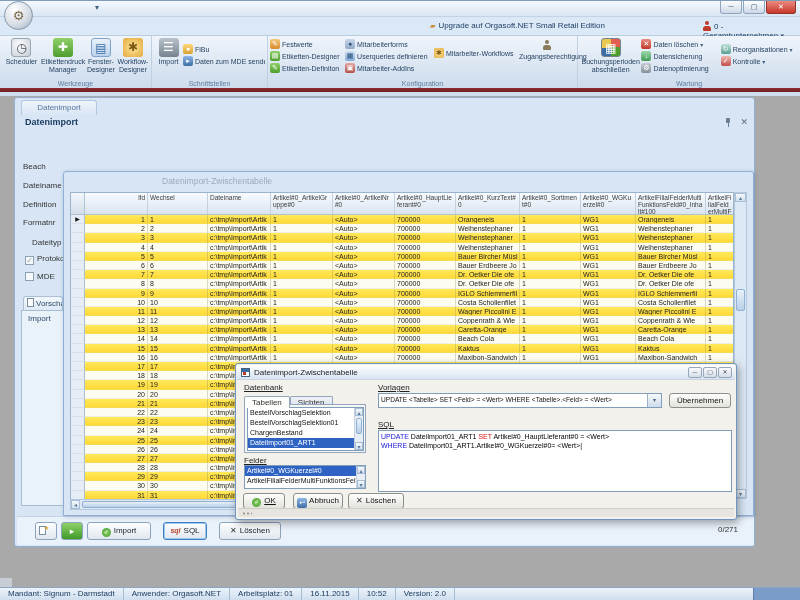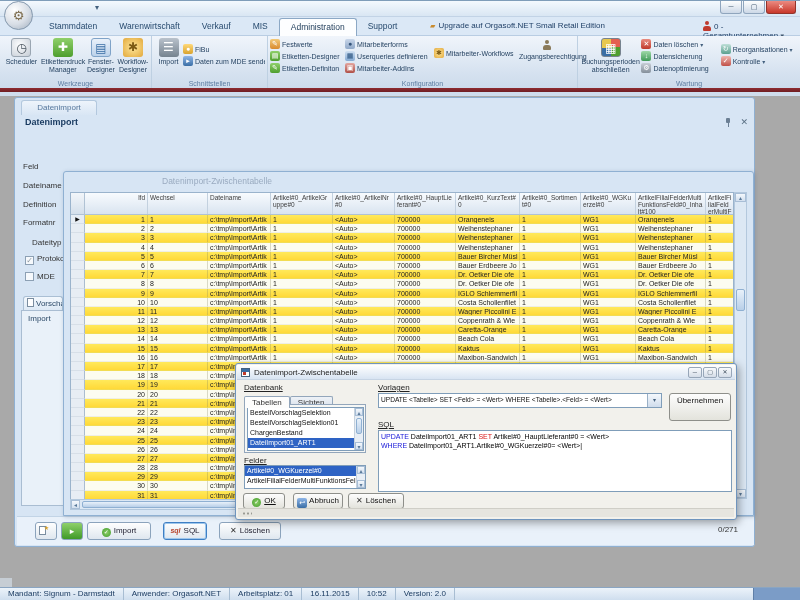--- a/index.html
+++ b/index.html
@@ -187,28 +187,20 @@
     <div class="winbtns">
       <div class="wbtn">─</div>
       <div class="wbtn">▢</div>
       <div class="wbtn close">✕</div>
     </div>
   </div>
   <div class="orb">⚙</div>
   <div class="qa-caret">▾</div>
 
   <div class="tabrow">
-    <div class="rtabs" id="rtabs">
-        <span class="rtab">Stammdaten</span>
-        <span class="rtab">Warenwirtschaft</span>
-        <span class="rtab">Verkauf</span>
-        <span class="rtab">MIS</span>
-        <span class="rtab active">Administration</span>
-        <span class="rtab">Support</span>
-      </div>
     <div class="upgrade"><span class="upg-ic">▰</span><span>Upgrade auf Orgasoft.NET Small Retail Edition</span></div>
     <div class="company"><span class="person"></span><span>0 - Gesamtunternehmen</span> <span class="caret">▾</span></div>
   </div>
 
   <div class="ribbon">
     <div class="rgroup" style="width:152px;">
       <div class="rbtn-row">
         <div class="rbtn" style="width:40px;">
             <span class="icL ic-sched">◷</span>
             <span class="rlbl">Scheduler</span>
@@ -325,21 +317,21 @@
   <div class="ribline"></div>
   <div class="ribunder"></div>
 
   <div class="mainwin">
     <div class="mtab">Datenimport</div>
     <div class="mtitle">Datenimport</div>
     <div class="pin"></div>
     <div class="mclose">✕</div>
 
 
-    <div class="leftlbl" style="top:64px;">Feld</div>
+    <div class="leftlbl" style="top:64px;">Beach</div>
     <div class="leftlbl" style="top:83px;">Dateiname</div>
     <div class="leftlbl" style="top:102px;">Definition</div>
     <div class="leftlbl" style="top:120px;">Formatnr</div>
     <div class="leftlbl" style="top:140px;margin-left:9px;">Dateityp</div>
     <div class="chk" style="top:156px;"><span class="box">✓</span><span>Protokoll</span></div>
     <div class="chk" style="top:174px;"><span class="box"></span><span>MDE</span></div>
     <div class="votab"><span class="doc"></span><span>Vorschau</span></div>
     <div class="leftpanel">
       <div class="limp">Import</div>
     </div>
@@ -861,21 +853,21 @@
 
     <div class="dgroup-btn" style="left:7px;top:129px;width:42px;"><span class="okc">✓</span><span style="text-decoration:underline;text-decoration-thickness:0.5px;">OK</span></div>
     <div class="dgroup-btn" style="left:57px;top:129px;width:50px;"><span class="icS ic-mde" style="vertical-align:-2px;">↩</span><span>Abbruch</span></div>
     <div class="dgroup-btn" style="left:112px;top:129px;width:56px;"><span class="xic">✕</span><span>Löschen</span></div>
 
     <div class="dlabel" style="left:142px;top:19px;text-decoration:underline;text-decoration-thickness:0.5px;">Vorlagen</div>
     <div class="combo">
       <span class="combo-text">UPDATE &lt;Tabelle&gt; SET &lt;Feld&gt; = &lt;Wert&gt; WHERE &lt;Tabelle&gt;.&lt;Feld&gt; = &lt;Wert&gt;</span>
       <span class="combo-arrow">▾</span>
     </div>
-    <div class="dgroup-btn" style="left:433px;top:29px;width:62px;height:28px;line-height:13px;"><span>Übernehmen</span></div>
+    <div class="dgroup-btn" style="left:433px;top:29px;width:62px;height:15px;line-height:13px;"><span>Übernehmen</span></div>
 
     <div class="dlabel" style="left:142px;top:56px;text-decoration:underline;text-decoration-thickness:0.5px;">SQL</div>
     <div class="sqlbox" id="sqlbox">
         <div><span style="color: rgb(22, 22, 216);">UPDATE </span><span style="color: rgb(0, 0, 0);">DateiImport01_ART1 </span><span style="color: rgb(216, 22, 22);">SET </span><span style="color: rgb(0, 0, 0);">Artikel#0_HauptLieferant#0 = &lt;Wert&gt;</span></div>
         <div><span style="color: rgb(22, 22, 216);">WHERE </span><span style="color: rgb(0, 0, 0);">DateiImport01_ART1.Artikel#0_WGKuerzel#0= &lt;Wert&gt;</span><span style="color: rgb(0, 0, 0);">|</span></div>
       </div>
 
     <div class="dfoot">
         <span class="grip"></span>
       </div>

